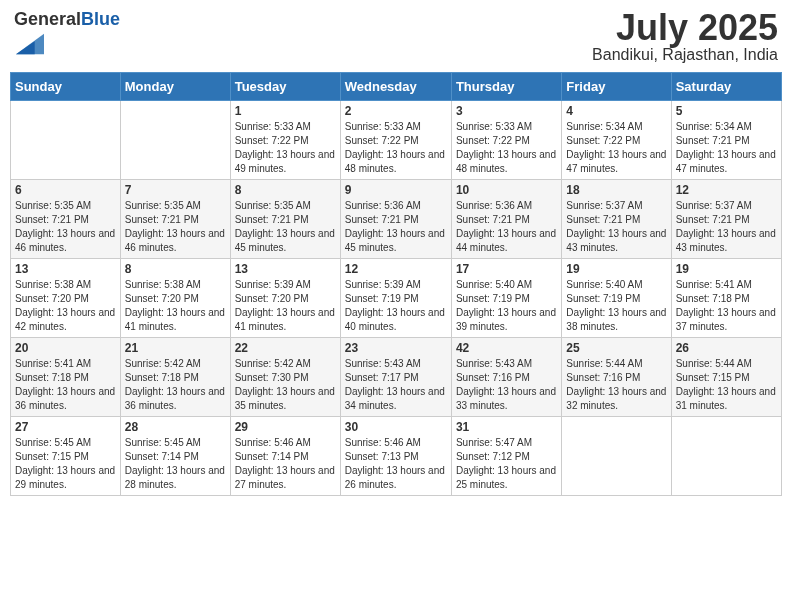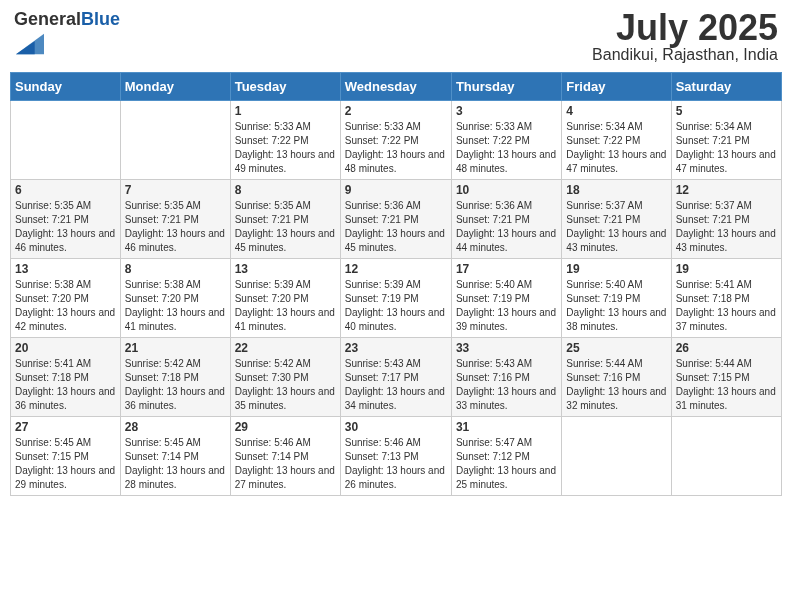--- a/index.html
+++ b/index.html
@@ -260,21 +260,21 @@
 Sunset: 7:30 PM
 Daylight: 13 hours and 35 minutes.</div>
         </td>
         <td class="alt-row">
           <div class="day-number">23</div>
           <div class="day-info">Sunrise: 5:43 AM
 Sunset: 7:17 PM
 Daylight: 13 hours and 34 minutes.</div>
         </td>
         <td class="alt-row">
-          <div class="day-number">33</div>
+          <div class="day-number">42</div>
           <div class="day-info">Sunrise: 5:43 AM
 Sunset: 7:16 PM
 Daylight: 13 hours and 33 minutes.</div>
         </td>
         <td class="alt-row">
           <div class="day-number">25</div>
           <div class="day-info">Sunrise: 5:44 AM
 Sunset: 7:16 PM
 Daylight: 13 hours and 32 minutes.</div>
         </td>

